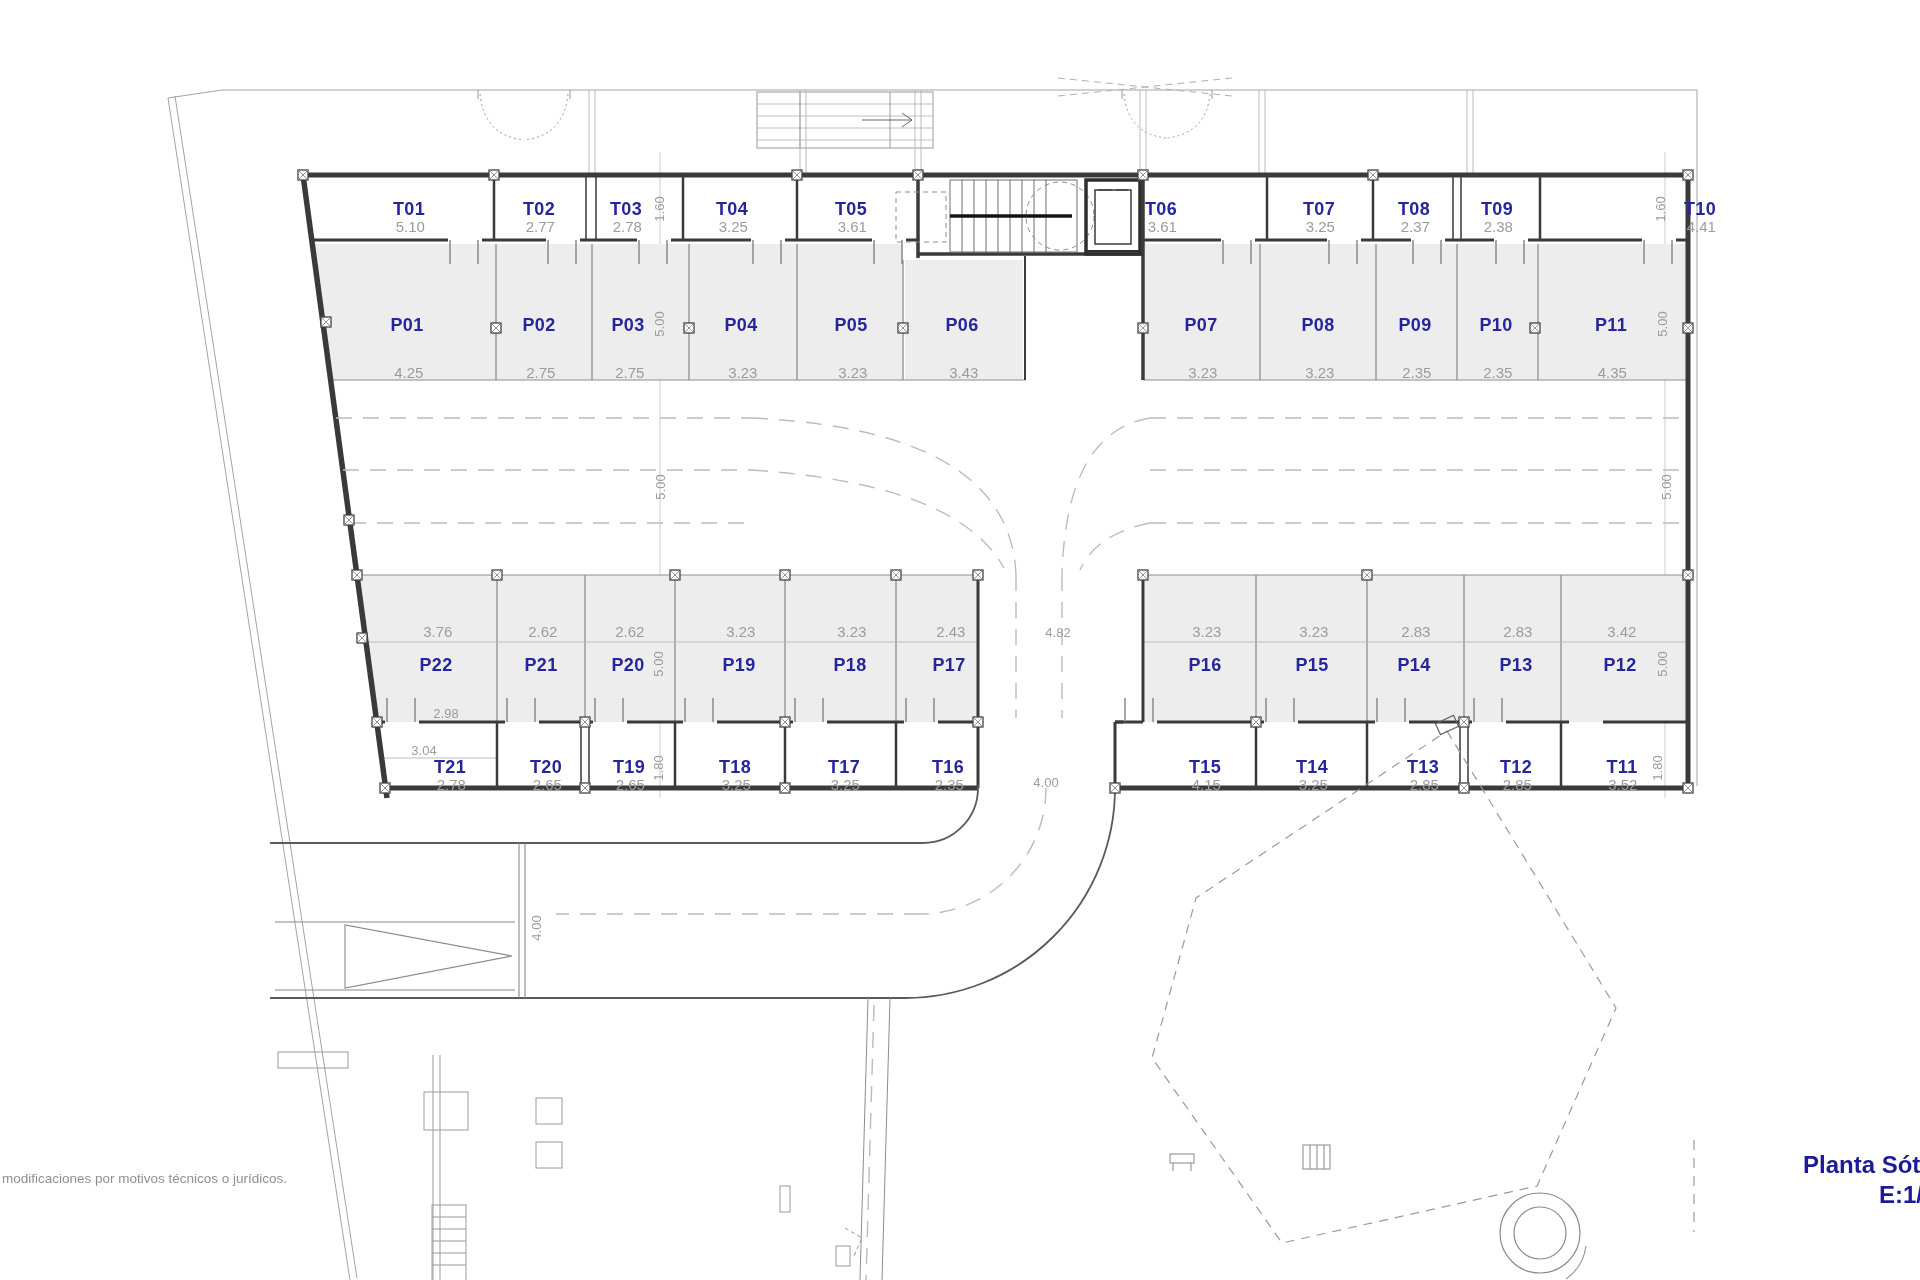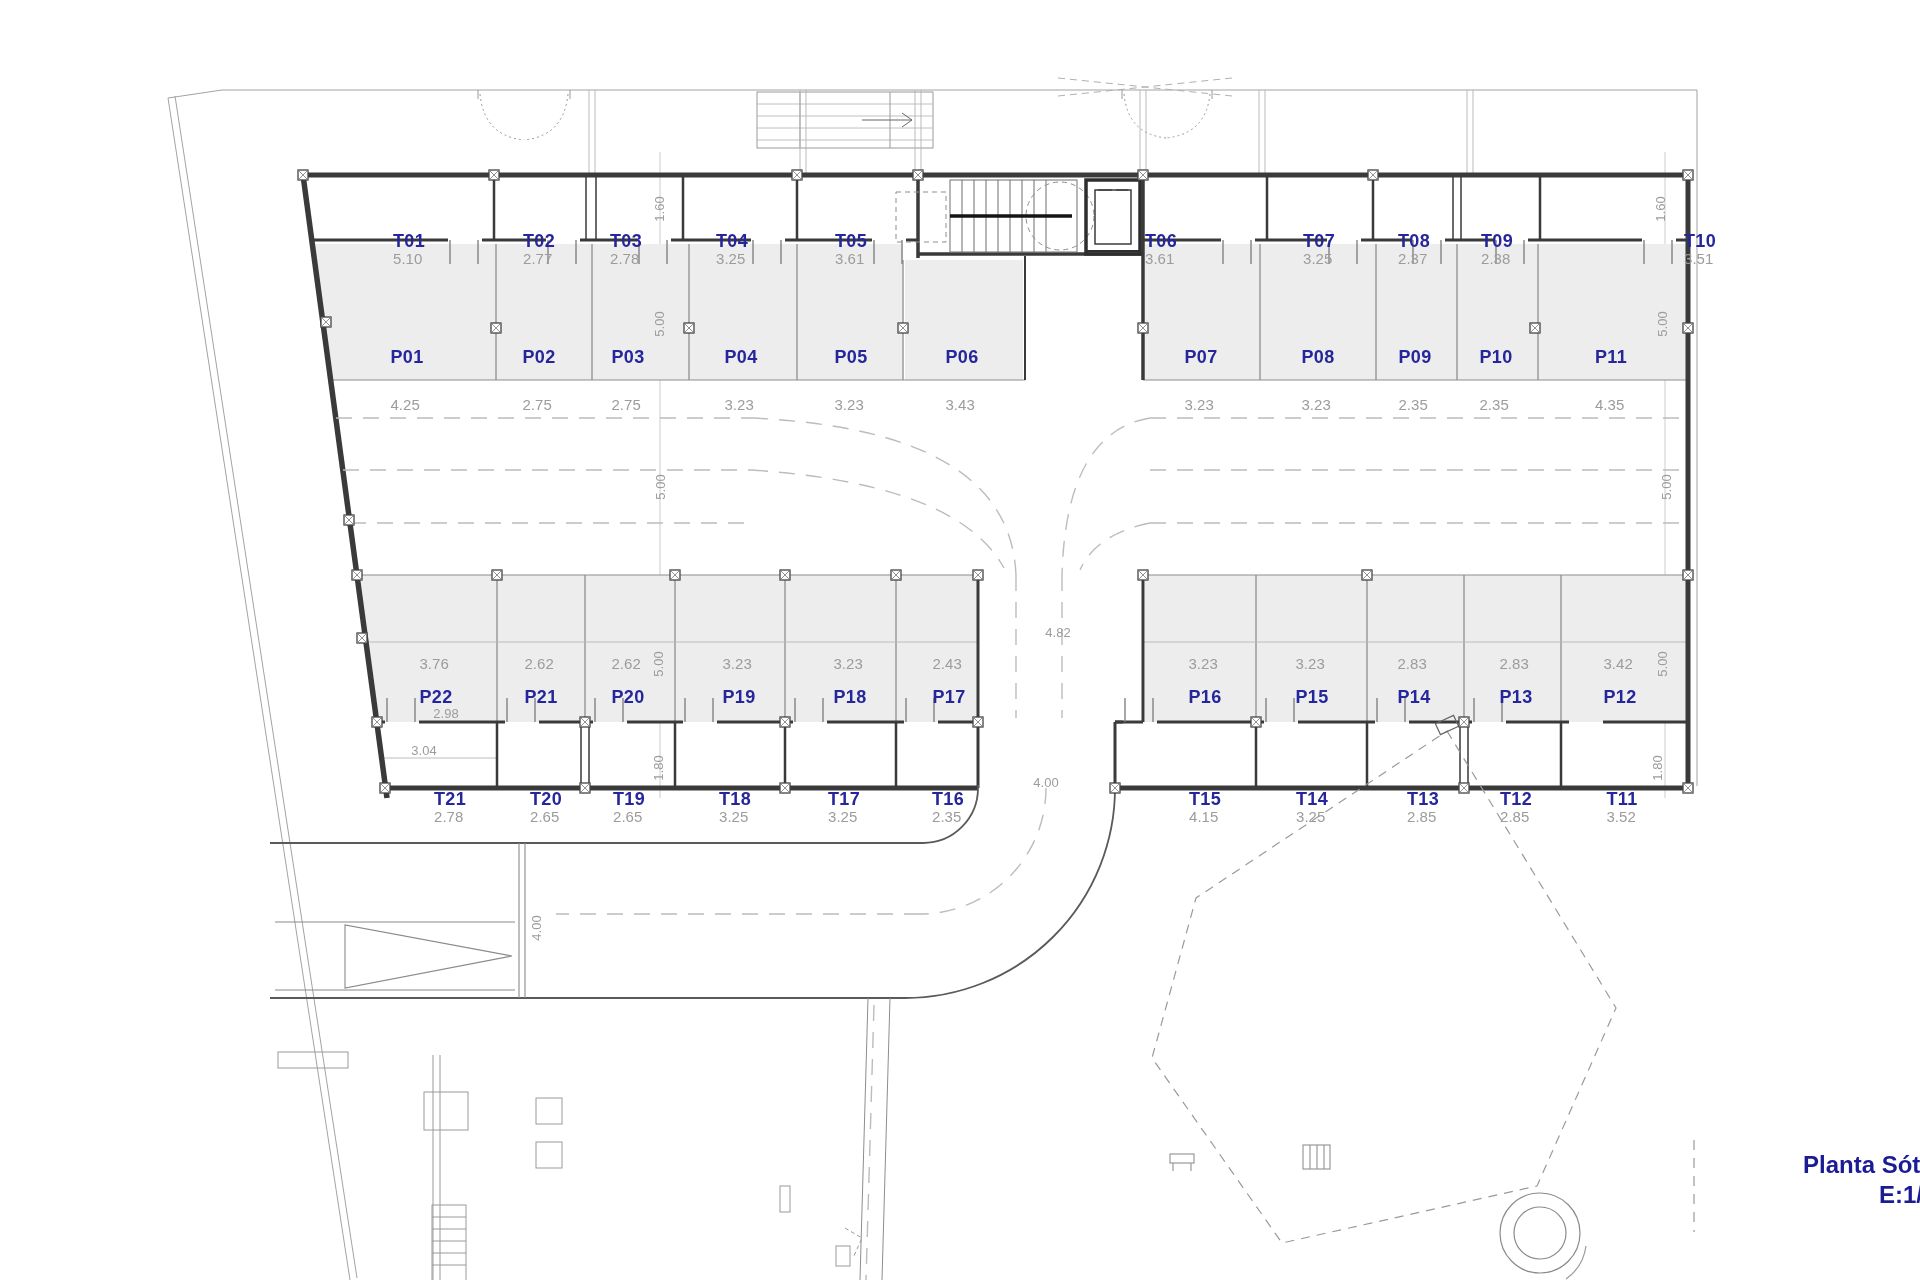--- a/index.html
+++ b/index.html
@@ -1,18 +1,18 @@
 <!DOCTYPE html>
 <html><head>
 <meta charset="utf-8">
 <style>
   html,body{margin:0;padding:0;width:1920px;height:1280px;overflow:hidden;background:#ffffff;}
   #canvas{position:relative;width:1920px;height:1280px;font-family:"Liberation Sans",sans-serif;}
   #plan-svg{position:absolute;left:0;top:0;}
-  .cell{position:absolute;transform:translateX(-50%);text-align:left;white-space:nowrap;margin-top:32px;}
+  .cell{position:absolute;transform:translateX(-50%);text-align:right;white-space:nowrap;}
   .lbl{font-weight:bold;font-size:18px;line-height:20px;color:#26269c;letter-spacing:.3px;}
   .dim{font-size:15px;line-height:15px;color:#9c9c9c;}
   .cell-tt{top:199px;}
   .cell-tt .dim{margin-top:0px;}
   .cell-tp{top:315px;}
   .cell-tp .dim{margin-top:30px;}
   .cell-bp{top:624px;}
   .cell-bp .lbl{margin-top:16px;}
   .cell-bt{top:757px;}
   .vdim,.hdim{position:absolute;font-size:13px;line-height:14px;color:#9c9c9c;white-space:nowrap;}
@@ -239,21 +239,21 @@
 <div class="cell cell-tt" style="left:1414px">
       <div class="lbl">T08</div>
       <div class="dim">2.37</div>
     </div>
 <div class="cell cell-tt" style="left:1497px">
       <div class="lbl">T09</div>
       <div class="dim">2.38</div>
     </div>
 <div class="cell cell-tt" style="left:1700px">
       <div class="lbl">T10</div>
-      <div class="dim">3.51</div>
+      <div class="dim">4.41</div>
     </div>
 
 <div class="cell cell-tp" style="left:407px">
       <div class="lbl">P01</div>
       <div class="dim">4.25</div>
     </div>
 <div class="cell cell-tp" style="left:539px">
       <div class="lbl">P02</div>
       <div class="dim">2.75</div>
     </div>
@@ -398,15 +398,16 @@
 <div class="hdim" style="left:1058px;top:633px">4.82</div>
 <div class="hdim" style="left:1046px;top:783px">4.00</div>
 <div class="hdim" style="left:446px;top:714px">2.98</div>
 <div class="hdim" style="left:424px;top:751px">3.04</div>
 
 <div id="title-block">
   <div>Planta Sótano</div>
   <div>E:1/150</div>
 </div>
 <div id="disclaimer">
+  <div class="l2">modificaciones por motivos técnicos o jurídicos.</div>
 </div>
 
 </div>
 
 </body></html>

